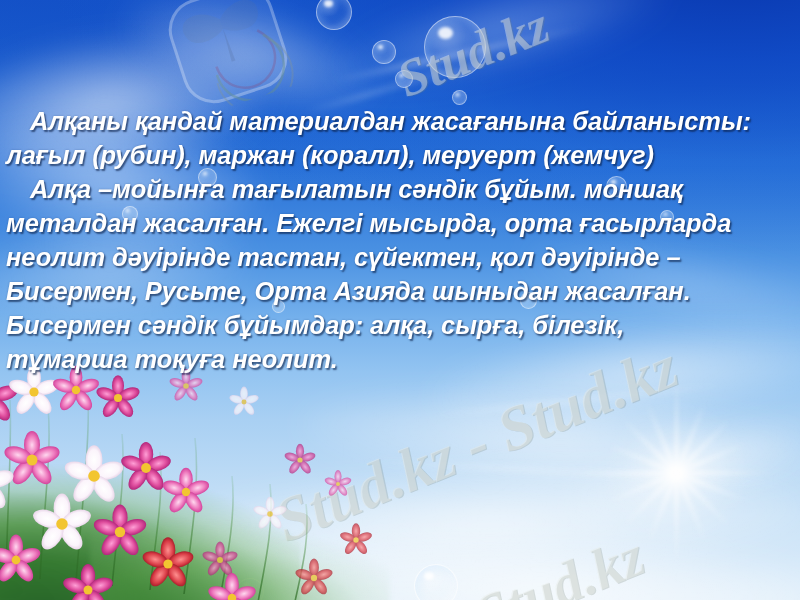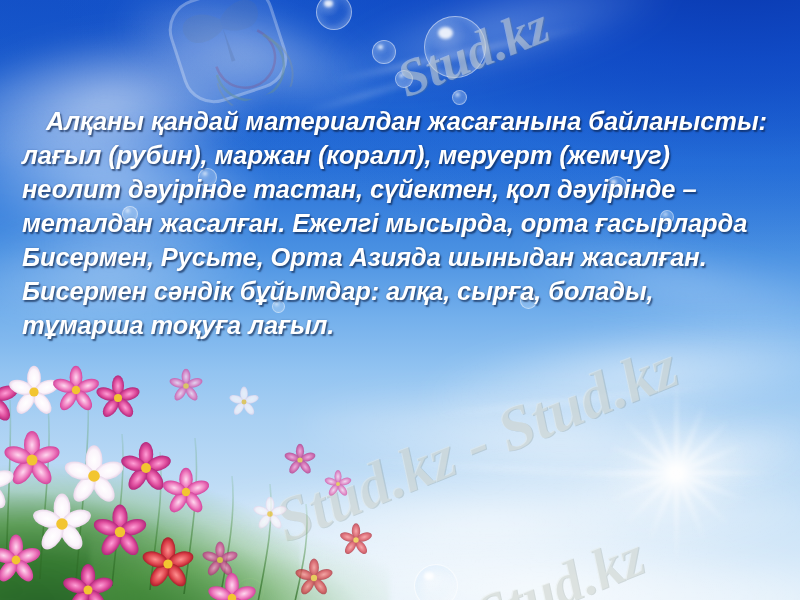--- a/index.html
+++ b/index.html
@@ -154,21 +154,21 @@
     position:absolute; left:120px; bottom:0; width:300px; height:120px;
     background: radial-gradient(ellipse 100% 95% at 30% 100%, rgba(58,130,52,0.72) 0%, rgba(95,165,78,0.44) 38%, rgba(140,195,130,0.16) 62%, rgba(180,215,180,0) 82%);
     filter: blur(2.4px);
   }
 
   
   .text-block {
     position:absolute;
     left:0; top:104px;
     width:672px;
-    padding:0 10px 0 22px;
+    padding:0 10px 0 6px;
     box-sizing:border-box;
     z-index:40;
   }
   .tline {
     color:#ffffff;
     font-family:"Liberation Sans", sans-serif;
     font-weight:700;
     font-style:italic;
     font-size:25.5px;
     line-height:34px;
@@ -524,20 +524,21 @@
             <ellipse cx="-14" cy="-5" rx="8" ry="14" transform="rotate(288 -14 -5)"></ellipse>
           </g>
         <circle r="5" fill="#f2c531"></circle>
       </g>
     </svg>
   </div>
 
   <div class="text-block">
     <div class="tline indent">Алқаны қандай материалдан жасағанына байланысты:</div>
     <div class="tline">лағыл (рубин), маржан (коралл), меруерт (жемчуг)</div>
+    <div class="tline indent">Алқа –мойынға тағылатын сәндік бұйым. моншақ</div>
+    <div class="tline">металдан жасалған. Ежелгі мысырда, орта ғасырларда</div>
     <div class="tline">неолит дәуірінде тастан, сүйектен, қол дәуірінде –</div>
-    <div class="tline">металдан жасалған. Ежелгі мысырда, орта ғасырларда</div>
     <div class="tline">Бисермен, Русьте, Орта Азияда шыныдан жасалған.</div>
-    <div class="tline">Бисермен сәндік бұйымдар: алқа, сырға, болады,</div>
-    <div class="tline">тұмарша тоқуға лағыл.</div>
+    <div class="tline">Бисермен сәндік бұйымдар: алқа, сырға, білезік,</div>
+    <div class="tline">тұмарша тоқуға неолит.</div>
   </div>
 
 </div>
 
 </body></html>

